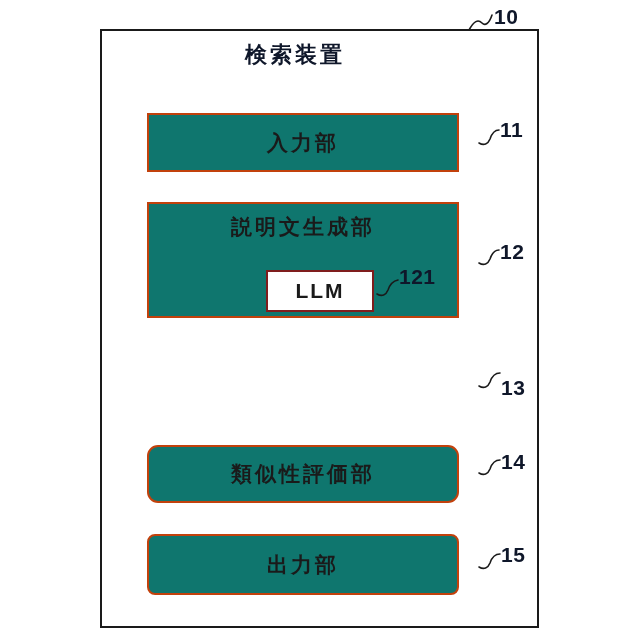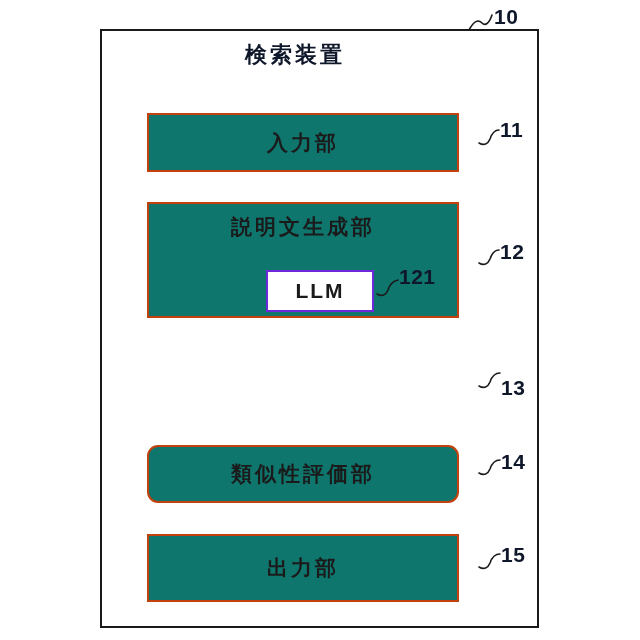--- a/index.html
+++ b/index.html
@@ -47,28 +47,28 @@
     justify-content: center;
     font-size: 21px;
     font-weight: bold;
     letter-spacing: 3px;
     box-sizing: border-box;
   }
   .block-input   { top: 113px; height: 59px; }
   .block-caption { top: 202px; height: 116px; align-items: flex-start; padding-top: 9px; }
   .block-feature { top: 355px; height: 58px; }
   .block-similar { top: 445px; height: 58px; border-radius: 11px; }
-  .block-output  { top: 534px; height: 68px; }
+  .block-output  { top: 534px; height: 61px; border-radius: 8px; }
   .llm-box {
     position: absolute;
     left: 266px;
     top: 270px;
     width: 108px;
     height: 42px;
-    border: 2px solid #6d28d9;
+    border: 2px solid #7f1d1d;
     background: #ffffff;
     display: flex;
     align-items: center;
     justify-content: center;
     font-size: 21px;
     font-weight: bold;
     letter-spacing: 2px;
     box-sizing: border-box;
   }
   .ref-num {

